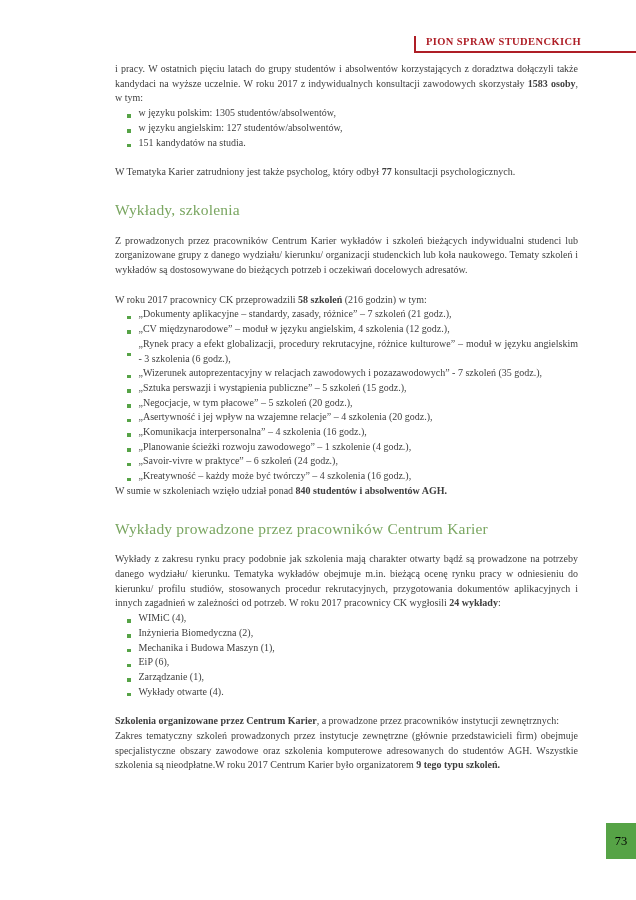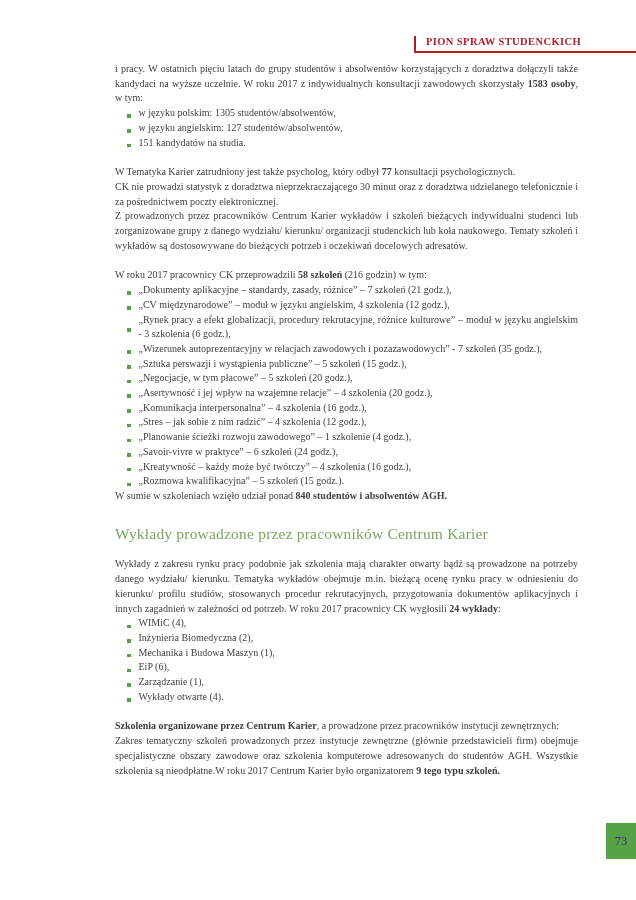--- a/index.html
+++ b/index.html
@@ -28,21 +28,21 @@
   .list{margin:0;}
   .li{display:flex;align-items:center;}
   .bullet{
     flex:0 0 auto;width:3.5px;height:3.5px;
     background:var(--green_accent);margin:5.5px 8px 0 12px;
   }
   .li-text{flex:1;text-align:justify;}
   b{font-weight:bold;}
   .pagenum{
     position:absolute;left:606px;top:823px;width:30px;height:36px;
-    background:var(--green_accent);color:#4c1d95;
+    background:var(--green_accent);color:#000000;
     display:flex;align-items:center;justify-content:center;
     font-size:12.5px;
   }
 </style>
 </head>
 <body>
 
 <div class="page">
 
   <div class="masthead">
@@ -60,22 +60,22 @@
           <span class="bullet"></span>
           <span class="li-text">w języku angielskim: 127 studentów/absolwentów,</span>
         </div>
         <div class="li">
           <span class="bullet"></span>
           <span class="li-text">151 kandydatów na studia.</span>
         </div>
       </div>
 
     <p class="para mt"><span>W Tematyka Karier zatrudniony jest także psycholog, który odbył </span><b>77</b><span> konsultacji psychologicznych.</span></p>
-    <p class="para"><span>CK nie prowadzi statystyk z doradztwa nieprzekraczającego 30 minut oraz z doradztwa udzielanego telefonicznie i za pośrednictwem poczty elektronicznej.</span></p>
 
+    <h2 class="heading">Wykłady, szkolenia</h2>
     <p class="para"><span>Z prowadzonych przez pracowników Centrum Karier wykładów i szkoleń bieżących indywidualni studenci lub zorganizowane grupy z danego wydziału/ kierunku/ organizacji studenckich lub koła naukowego. Tematy szkoleń i wykładów są dostosowywane do bieżących potrzeb i oczekiwań docelowych adresatów.</span></p>
     <p class="para mt"><span>W roku 2017 pracownicy CK przeprowadzili </span><b>58 szkoleń</b><span> (216 godzin) w tym:</span></p>
     <div class="list">
         <div class="li">
           <span class="bullet"></span>
           <span class="li-text">„Dokumenty aplikacyjne – standardy, zasady, różnice” – 7 szkoleń (21 godz.),</span>
         </div>
         <div class="li">
           <span class="bullet"></span>
           <span class="li-text">„CV międzynarodowe” – moduł w języku angielskim, 4 szkolenia (12 godz.),</span>
@@ -99,37 +99,29 @@
         <div class="li">
           <span class="bullet"></span>
           <span class="li-text">„Asertywność i jej wpływ na wzajemne relacje” – 4 szkolenia (20 godz.),</span>
         </div>
         <div class="li">
           <span class="bullet"></span>
           <span class="li-text">„Komunikacja interpersonalna” – 4 szkolenia (16 godz.),</span>
         </div>
         <div class="li">
           <span class="bullet"></span>
-          <span class="li-text">„Stres – jak sobie z nim radzić” – 4 szkolenia (12 godz.),</span>
-        </div>
-        <div class="li">
-          <span class="bullet"></span>
           <span class="li-text">„Planowanie ścieżki rozwoju zawodowego” – 1 szkolenie (4 godz.),</span>
         </div>
         <div class="li">
           <span class="bullet"></span>
           <span class="li-text">„Savoir-vivre w praktyce” – 6 szkoleń (24 godz.),</span>
         </div>
         <div class="li">
           <span class="bullet"></span>
           <span class="li-text">„Kreatywność – każdy może być twórczy” – 4 szkolenia (16 godz.),</span>
-        </div>
-        <div class="li">
-          <span class="bullet"></span>
-          <span class="li-text">„Rozmowa kwalifikacyjna” – 5 szkoleń (15 godz.).</span>
         </div>
       </div>
     <p class="para"><span>W sumie w szkoleniach wzięło udział ponad </span><b>840 studentów i absolwentów AGH.</b></p>
 
     <h2 class="heading">Wykłady prowadzone przez pracowników Centrum Karier</h2>
     <p class="para"><span>Wykłady z zakresu rynku pracy podobnie jak szkolenia mają charakter otwarty bądź są prowadzone na potrzeby danego wydziału/ kierunku. Tematyka wykładów obejmuje m.in. bieżącą ocenę rynku pracy w odniesieniu do kierunku/ profilu studiów, stosowanych procedur rekrutacyjnych, przygotowania dokumentów aplikacyjnych i innych zagadnień w zależności od potrzeb. W roku 2017 pracownicy CK wygłosili </span><b>24 wykłady</b><span>:</span></p>
     <div class="list">
         <div class="li">
           <span class="bullet"></span>
           <span class="li-text">WIMiC (4),</span>

